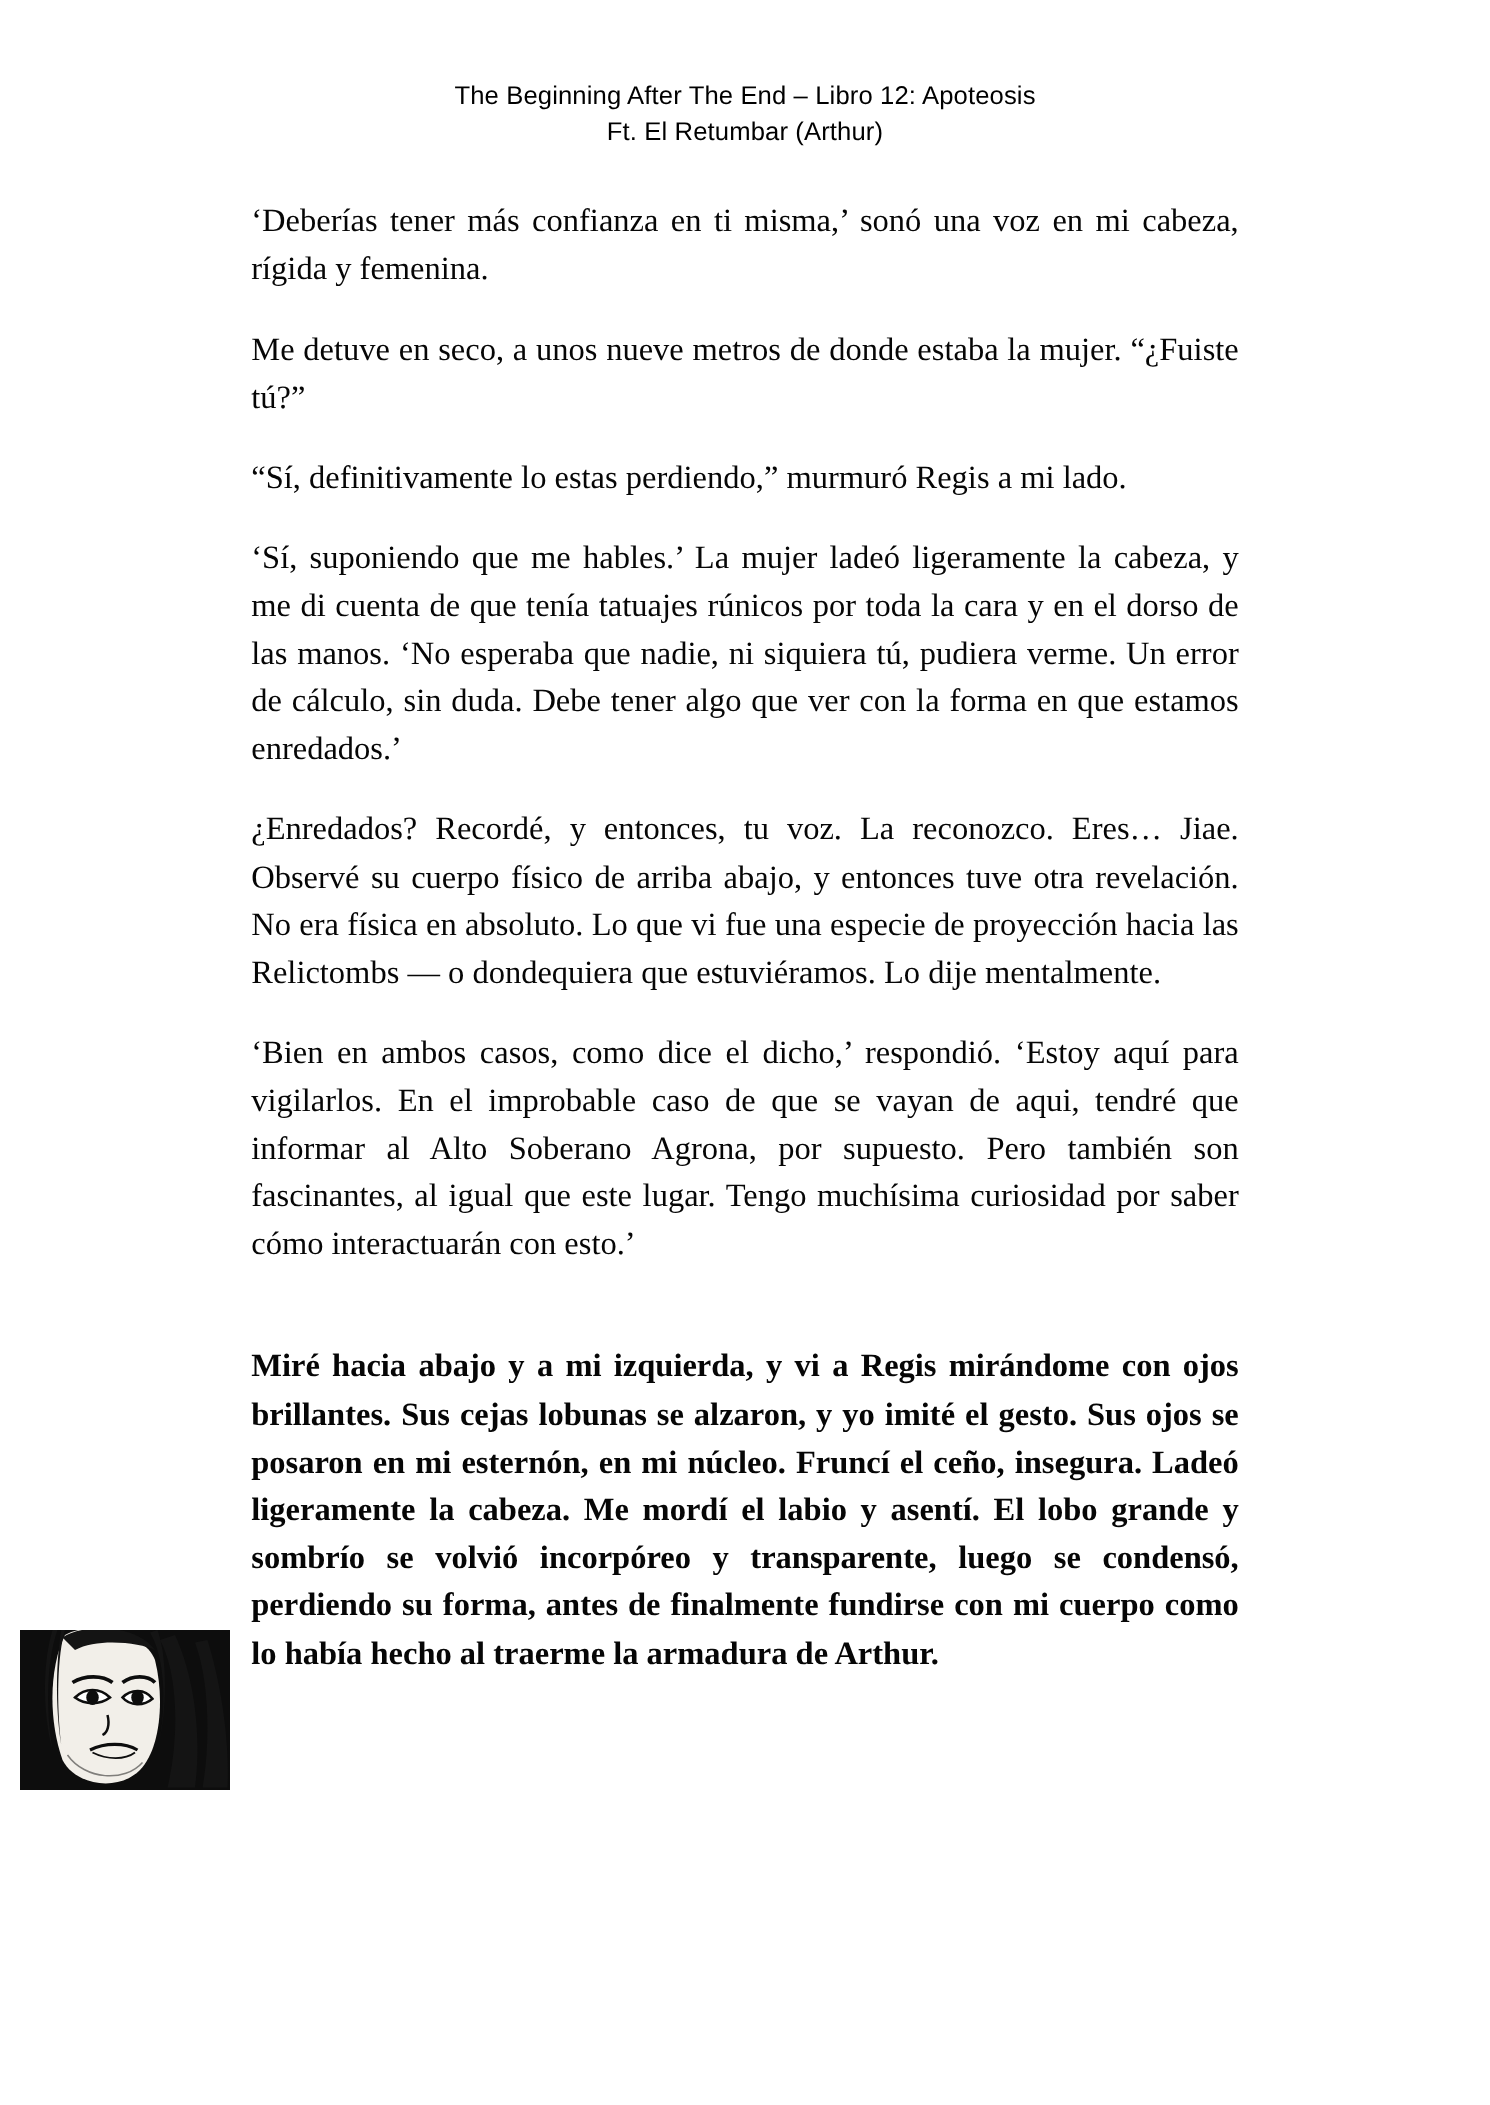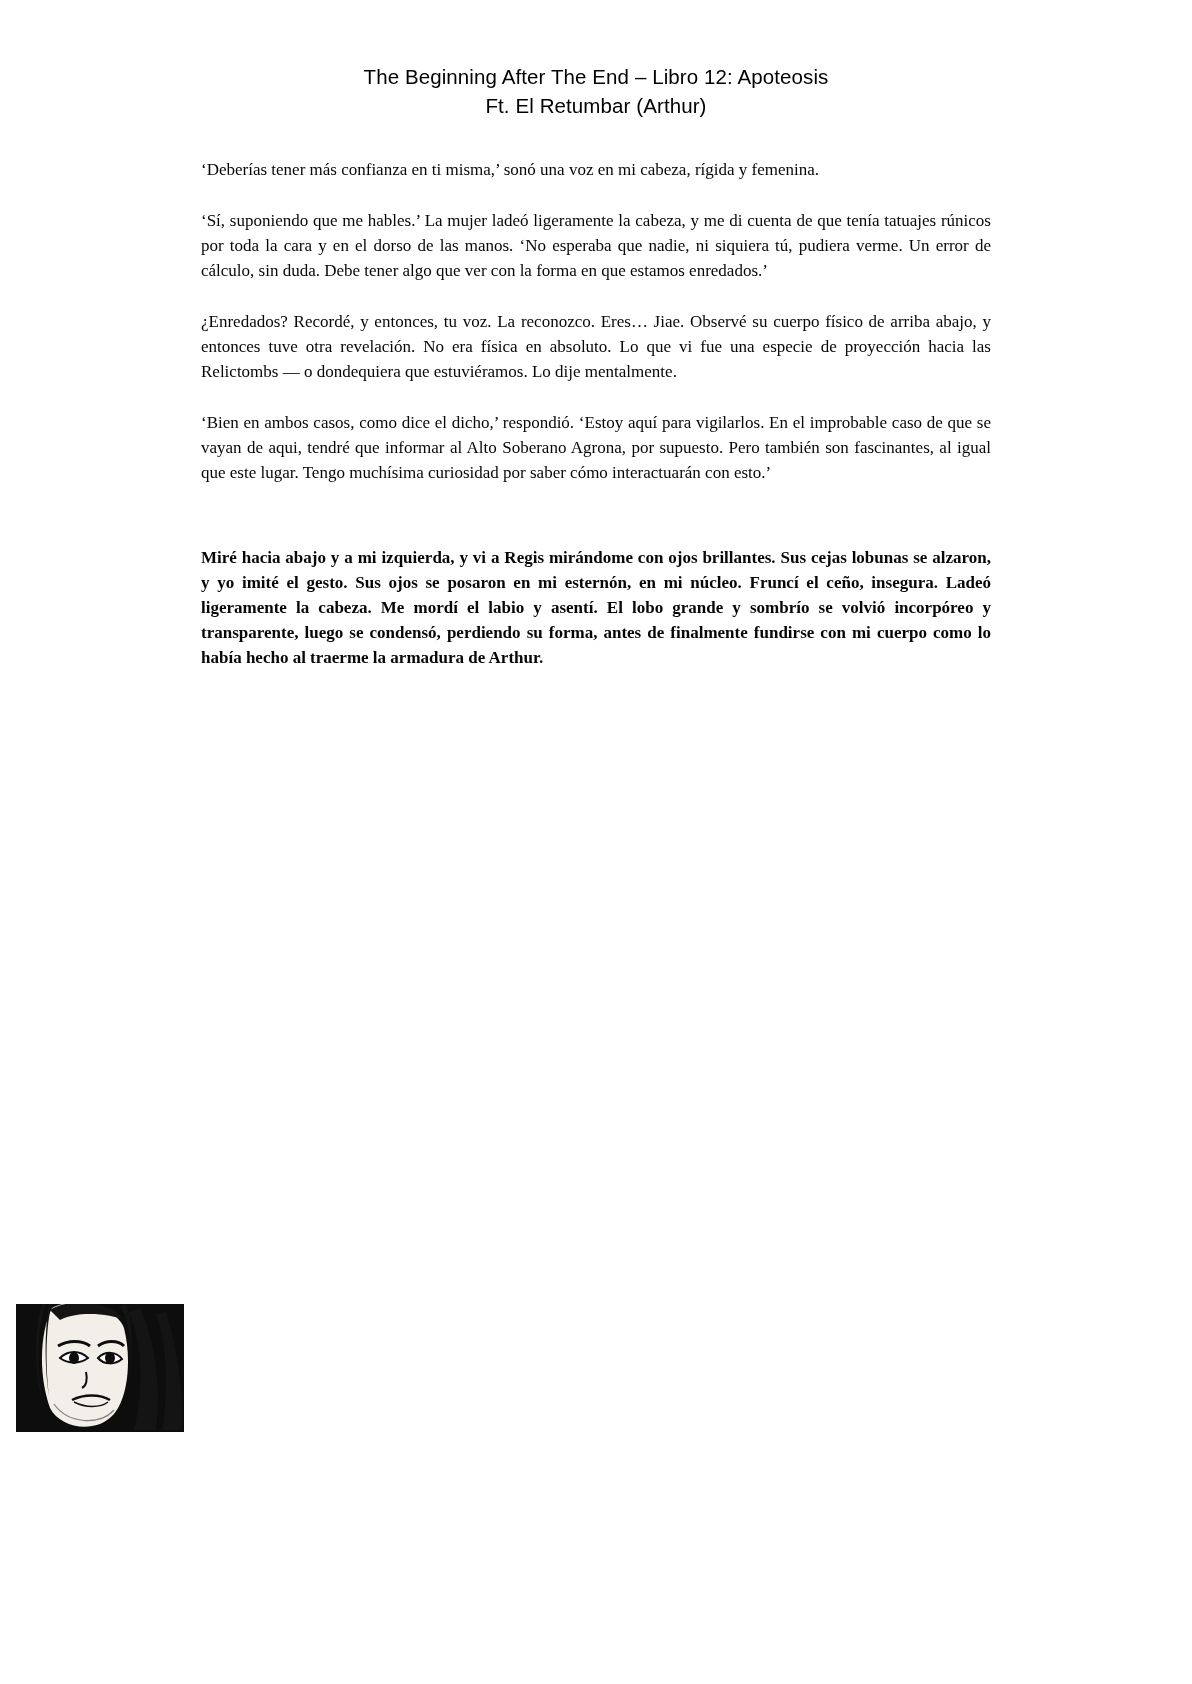--- a/index.html
+++ b/index.html
@@ -39,21 +39,21 @@
   }
 
   .body-col {
     margin: 0 auto;
     width: 790px;
     padding-top: 38px;
   }
 
   p.para {
     font-family: "Liberation Serif", serif;
-    font-size: 17px;
+    font-size: 26px;
     line-height: 1.47;
     text-align: justify;
     text-justify: inter-word;
     margin: 0 0 26px 0;
     hyphens: none;
     color: #060606;
   }
 
   p.para.last-loose {
     text-align: justify;
@@ -82,20 +82,22 @@
 
 <div class="page">
 
   <div class="doc-header">
     <span class="line">The Beginning After The End – Libro 12: Apoteosis</span>
     <span class="line">Ft. El Retumbar (Arthur)</span>
   </div>
 
   <div class="body-col">
     <p class="para">‘Deberías tener más confianza en ti misma,’ sonó una voz en mi cabeza, rígida y femenina.</p>
+    <p class="para">Me detuve en seco, a unos nueve metros de donde estaba la mujer. “¿Fuiste tú?”</p>
+    <p class="para">“Sí, definitivamente lo estas perdiendo,” murmuró Regis a mi lado.</p>
     <p class="para">‘Sí, suponiendo que me hables.’ La mujer ladeó ligeramente la cabeza, y me di cuenta de que tenía tatuajes rúnicos por toda la cara y en el dorso de las manos. ‘No esperaba que nadie, ni siquiera tú, pudiera verme. Un error de cálculo, sin duda. Debe tener algo que ver con la forma en que estamos enredados.’</p>
     <p class="para">¿Enredados? Recordé, y entonces, tu voz. La reconozco. Eres… Jiae. Observé su cuerpo físico de arriba abajo, y entonces tuve otra revelación. No era física en absoluto. Lo que vi fue una especie de proyección hacia las Relictombs — o dondequiera que estuviéramos. Lo dije mentalmente.</p>
     <p class="para">‘Bien en ambos casos, como dice el dicho,’ respondió. ‘Estoy aquí para vigilarlos. En el improbable caso de que se vayan de aqui, tendré que informar al Alto Soberano Agrona, por supuesto. Pero también son fascinantes, al igual que este lugar. Tengo muchísima curiosidad por saber cómo interactuarán con esto.’</p>
     <div class="gap-block"></div>
     <p class="para last-loose">Miré hacia abajo y a mi izquierda, y vi a Regis mirándome con ojos brillantes. Sus cejas lobunas se alzaron, y yo imité el gesto. Sus ojos se posaron en mi esternón, en mi núcleo. Fruncí el ceño, insegura. Ladeó ligeramente la cabeza. Me mordí el labio y asentí. El lobo grande y sombrío se volvió incorpóreo y transparente, luego se condensó, perdiendo su forma, antes de finalmente fundirse con mi cuerpo como lo había hecho al traerme la armadura de Arthur.</p>
   </div>
 
   <div class="corner-image">
     <svg width="168" height="128" viewBox="0 0 168 128" xmlns="http://www.w3.org/2000/svg">
       <rect x="0" y="0" width="168" height="128" fill="#0d0d0d"></rect>

